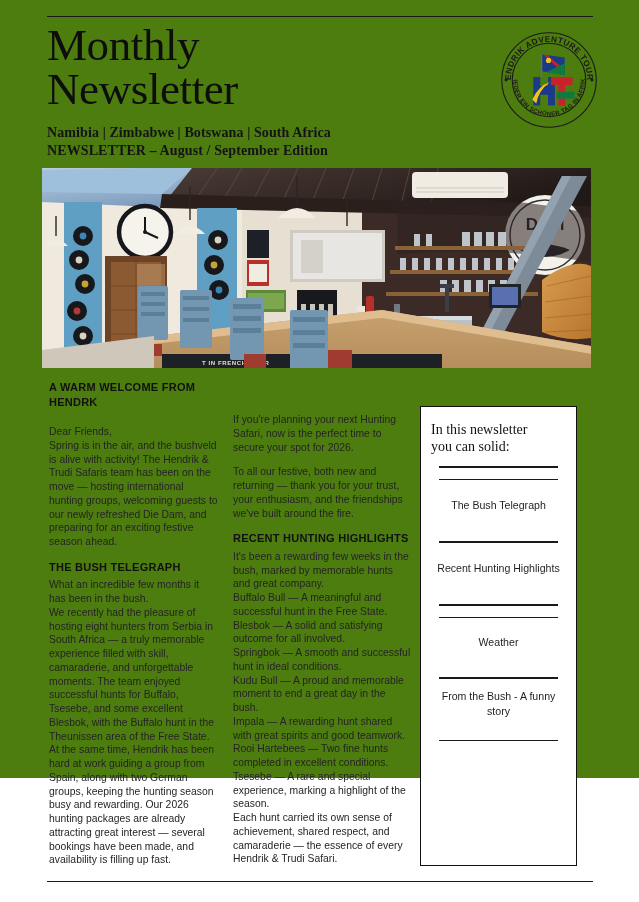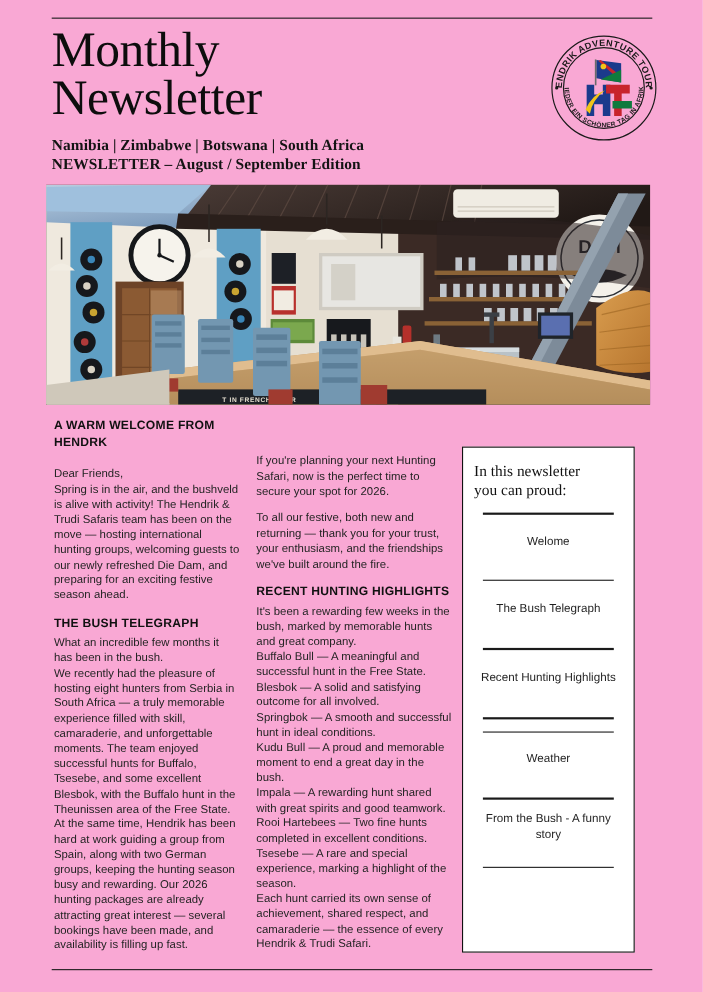--- a/index.html
+++ b/index.html
@@ -2,21 +2,21 @@
 <html><head>
 <meta charset="utf-8">
 <style>
   html,body{margin:0;padding:0;background:#ffffff;}
   body{
     width:639px;height:902px;overflow:hidden;
     font-family:"Liberation Sans", sans-serif;
     color:#1a1a1a;
     -webkit-font-smoothing:antialiased;
   }
-  .page{position:relative;width:639px;height:902px;background:#f9a8d4;box-sizing:border-box;}
+  .page{position:relative;width:639px;height:778px;background:#4d7c0f;box-sizing:border-box;}
 
   
   .rule-top{position:absolute;left:47px;top:16px;width:546px;height:1px;background:#1a1a1a;}
   .rule-bottom{position:absolute;left:47px;top:881px;width:546px;height:1px;background:#1a1a1a;}
 
   
   .masthead{position:absolute;left:47px;top:22px;width:460px;}
   .mast-title{
     font-family:"Liberation Serif", serif;
     font-size:45px;line-height:0.97;font-weight:400;
@@ -426,24 +426,23 @@
 Impala — A rewarding hunt shared with great spirits and good teamwork.
 Rooi Hartebees — Two fine hunts completed in excellent conditions.
 Tsesebe — A rare and special experience, marking a highlight of the season.
 Each hunt carried its own sense of achievement, shared respect, and camaraderie — the essence of every Hendrik &amp; Trudi Safari.</div>
   </div>
 
   <div class="toc">
     <div class="toc-inner">
       <div class="toc-title">
         <div>In this newsletter</div>
-        <div>you can proud:</div>
+        <div>you can solid:</div>
       </div>
       <div class="toc-div"></div>
-      <div class="toc-item">Welome</div>
       <div class="toc-div"></div>
       <div class="toc-item two">The Bush Telegraph</div>
       <div class="toc-div"></div>
       <div class="toc-item two">Recent Hunting Highlights</div>
       <div class="toc-div"></div>
       <div class="toc-div"></div>
       <div class="toc-item">Weather</div>
       <div class="toc-div"></div>
       <div class="toc-item two">From the Bush - A funny story</div>
       <div class="toc-div"></div>

